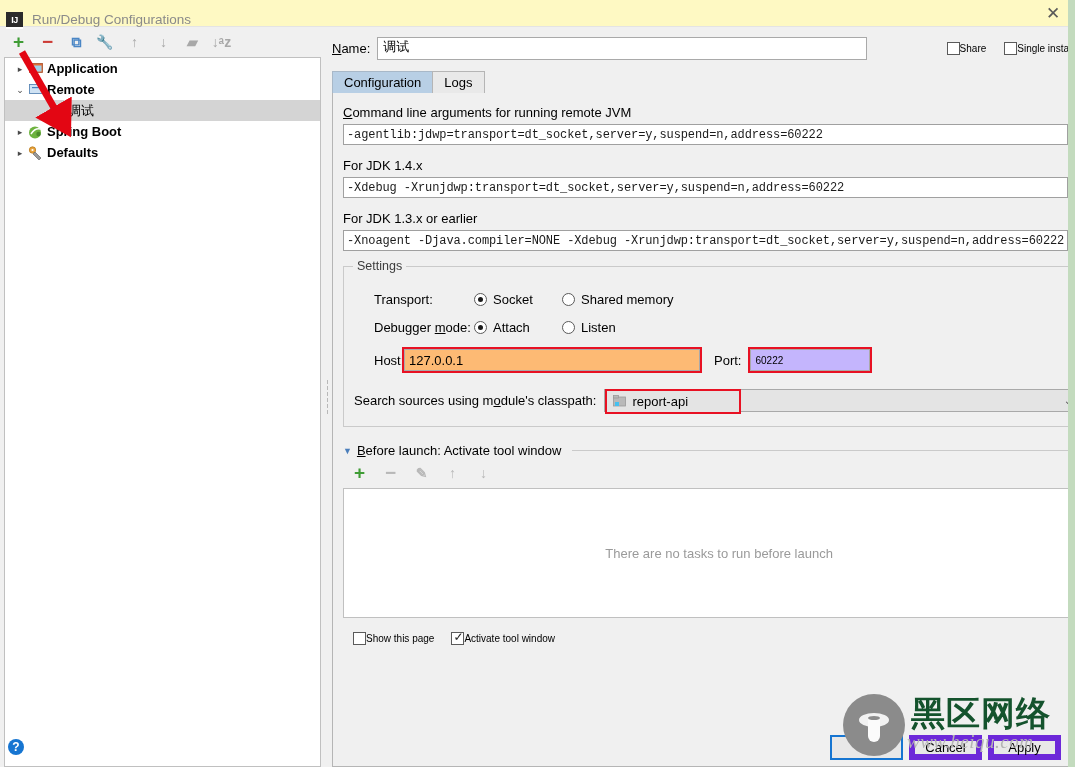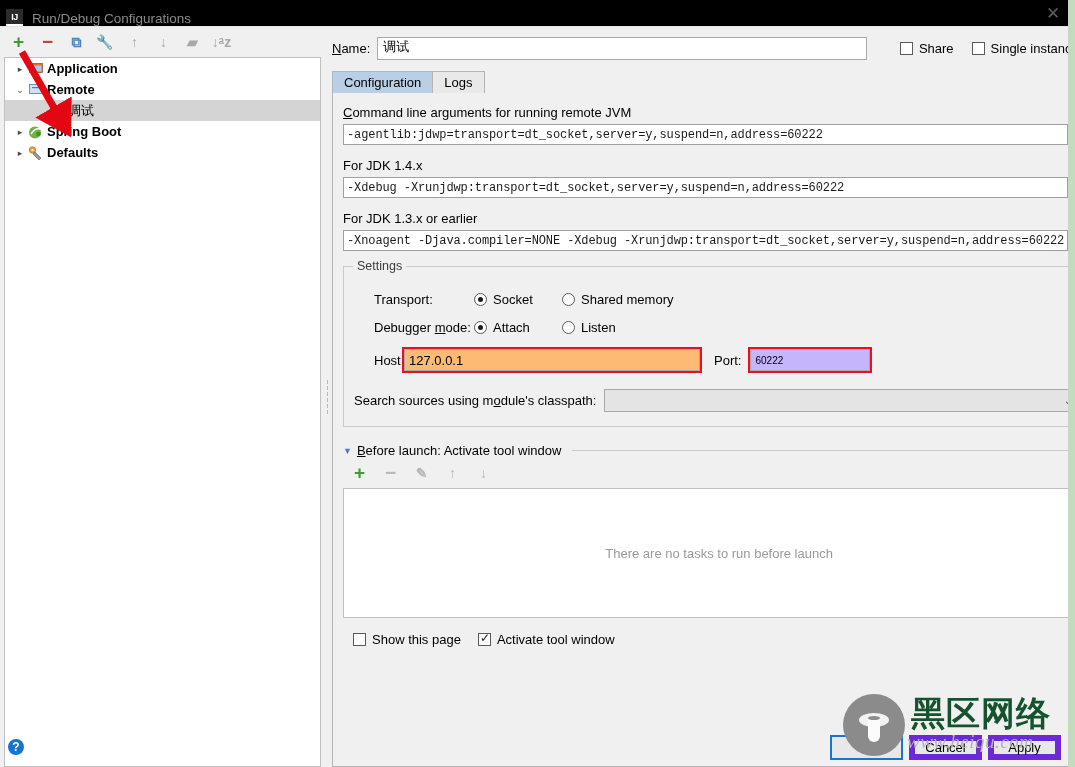--- a/index.html
+++ b/index.html
@@ -9,23 +9,23 @@
     font-family: "Liberation Sans", sans-serif;
     font-size: 13px;
     color: #000;
     background: #f0f0f0;
     overflow: hidden;
     position: relative;
   }
 
   
   .titlebar {
-    height: 27px; background: #000000;
-    display: flex; align-items: flex-end;
-    padding: 0 0 0 6px;
+    height: 27px; background: #fef9c3;
+    display: flex; align-items: flex-start;
+    padding: 12px 0 0 6px;
     border-bottom: 1px solid #e4e4e4;
     position: relative;
   }
   .ij-logo {
     width: 17px; height: 17px; flex: 0 0 17px;
     background: #2b2b2b; color: #fff;
     font-size: 9px; font-weight: bold;
     display: flex; align-items: center; justify-content: center;
     font-family: "Liberation Sans", sans-serif;
     letter-spacing: -0.5px;
@@ -103,21 +103,21 @@
   .name-row { display: flex; align-items: center; margin-bottom: 11px; }
   .name-label { font-size: 13px; margin-right: 7px; }
   .name-label u { text-decoration: underline; }
   .name-input {
     flex: 0 0 490px; height: 23px;
     border: 1px solid #a9a9a9; background: #fff;
     padding: 0 5px; font-size: 13px; font-family: "Liberation Sans", sans-serif;
     outline: none;
   }
   .chk-group { display: flex; align-items: center; margin-left: auto; gap: 18px; }
-  .chk { display: flex; align-items: center; cursor: pointer; font-size: 13px; gap: 6px; }
+  .chk { display: flex; align-items: center; cursor: pointer; font-size: 10px; }
   .chk-box {
     width: 13px; height: 13px; border: 1px solid #5a5a5a; background: #fff;
     flex: 0 0 13px; position: relative;
   }
   .chk-box.checked::after {
     content: "✓"; position: absolute; left: 1px; top: -3px;
     font-size: 12px; color: #222; line-height: 14px;
   }
 
   
@@ -474,20 +474,28 @@
             <div class="red-box">
               <div class="port-input">60222</div>
             </div>
           </div>
 
         </div>
 
         <div class="classpath-row" style="padding:0 12px 0 10px;">
           <div class="cp-label">Search sources using m<u>o</u>dule's classpath:</div>
           <div class="combo">
+            <div class="combo-sel">
+              <svg width="14" height="13" viewBox="0 0 14 13">
+                <rect x="0.5" y="2" width="12" height="9" fill="#b9b9b9" stroke="#9a9a9a" stroke-width="0.8"></rect>
+                <rect x="0.5" y="0.5" width="5" height="2.5" fill="#b9b9b9" stroke="#9a9a9a" stroke-width="0.8"></rect>
+                <rect x="2" y="7" width="4" height="4" fill="#44c0f0"></rect>
+              </svg>
+              <span>report-api</span>
+            </div>
             <span class="combo-arrow">⌄</span>
           </div>
         </div>
       </div>
 
       <div class="bl-header">
         <span class="bl-tri">▼</span>
         <span class="bl-title"><u>B</u>efore launch: Activate tool window</span>
         <span class="bl-line"></span>
       </div>

